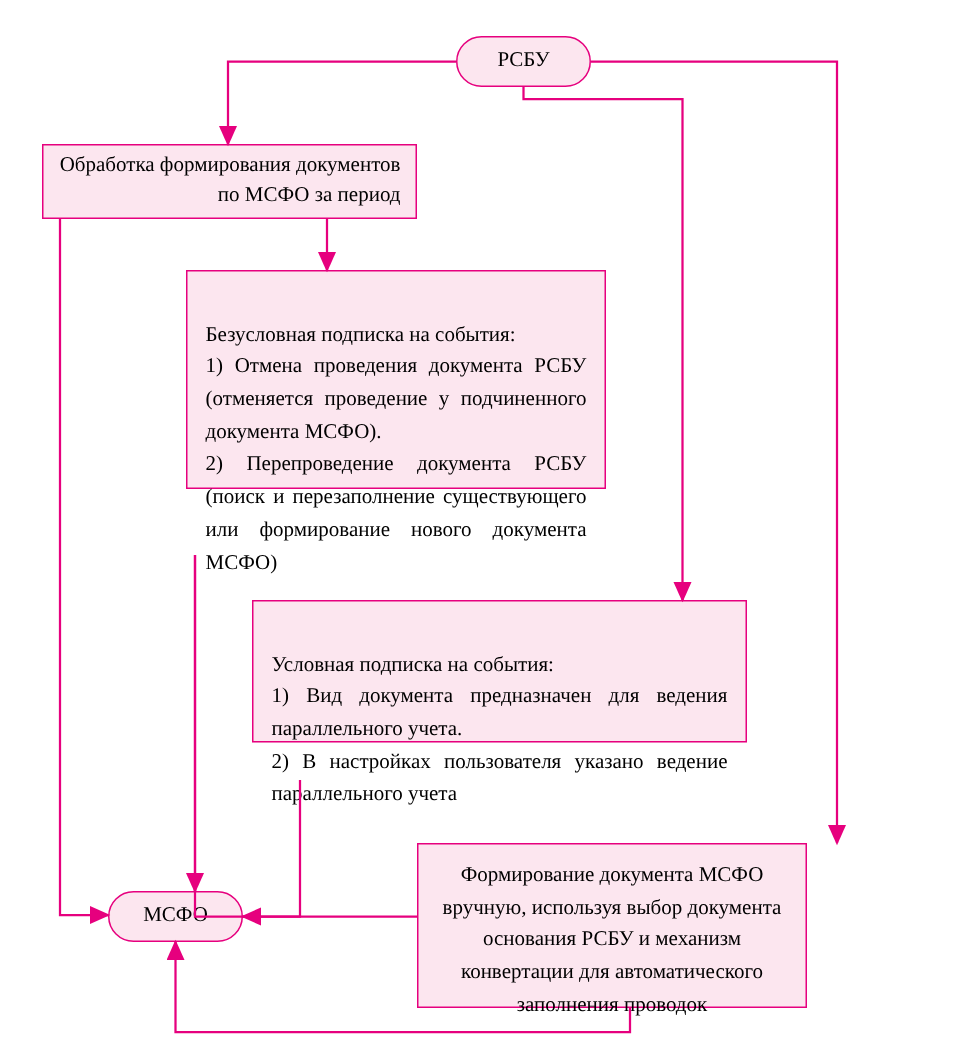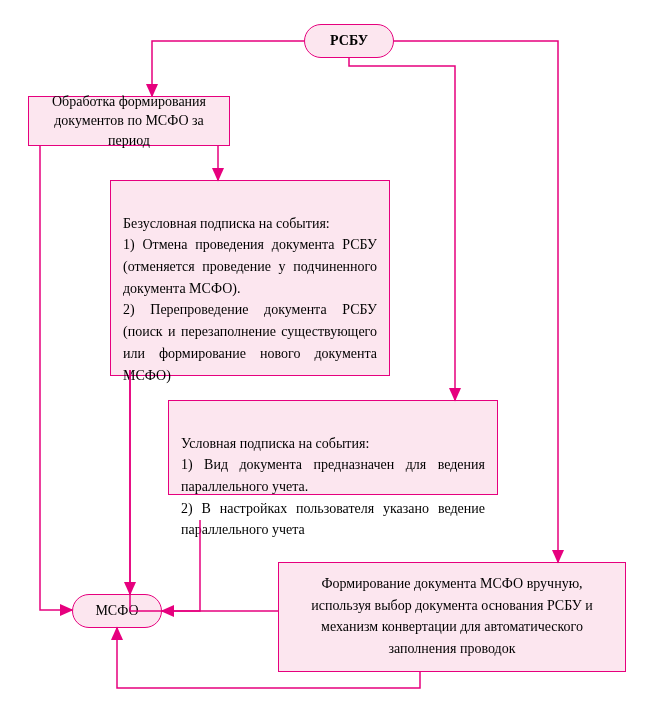--- a/index.html
+++ b/index.html
@@ -39,41 +39,41 @@
     left: 0; top: 0;
     width: 646px; height: 702px;
     pointer-events: none;
   }
   .arrowline { stroke: #e6007e; stroke-width: 1.5; fill: none; }
   .arrowhead { fill: #e6007e; }
 </style>
 </head>
 <body>
 
-<div class="node pill" style="left:304px; top:24px; width:90px; height:34px;font-weight:bold;">
+<div class="node pill" style="left:304px; top:24px; width:90px; height:34px;">
   <span>РСБУ</span>
 </div>
 
-<div class="node" style="left:28px; top:96px; width:202px; height:50px; line-height:1.4;">
+<div class="node" style="left:28px; top:96px; width:250px; height:50px; line-height:1.4;text-align:right;">
   <span>Обработка формирования документов по МСФО за период</span>
 </div>
 
-<div class="node justify" style="left:110px; top:180px; width:280px; height:196px; white-space: pre-line;">
+<div class="node justify" style="left:124px; top:180px; width:280px; height:146px; white-space: pre-line;">
   <span>Безусловная подписка на события:
 1) Отмена проведения документа РСБУ (отменяется проведение у подчиненного документа МСФО).
 2) Перепроведение документа РСБУ (поиск и перезаполнение существующего или формирование нового документа МСФО)</span>
 </div>
 
 <div class="node justify" style="left:168px; top:400px; width:330px; height:95px; white-space: pre-line;">
   <span>Условная подписка на события:
 1) Вид документа предназначен для ведения параллельного учета.
 2) В настройках пользователя указано ведение параллельного учета</span>
 </div>
 
-<div class="node" style="left:278px; top:562px; width:348px; height:110px; text-align:center; line-height:1.55; padding:10px 14px; display:block;">
+<div class="node" style="left:278px; top:562px; width:260px; height:110px; text-align:center; line-height:1.55; padding:10px 14px; display:block;">
   <span>Формирование документа МСФО вручную, используя выбор документа основания РСБУ и механизм конвертации для автоматического заполнения проводок</span>
 </div>
 
 <div class="node pill" style="left:72px; top:594px; width:90px; height:34px;">
   <span>МСФО</span>
 </div>
 
 <svg class="connectors">
   <defs>
     <marker id="ah" markerWidth="10" markerHeight="10" refX="8" refY="4" orient="auto">

